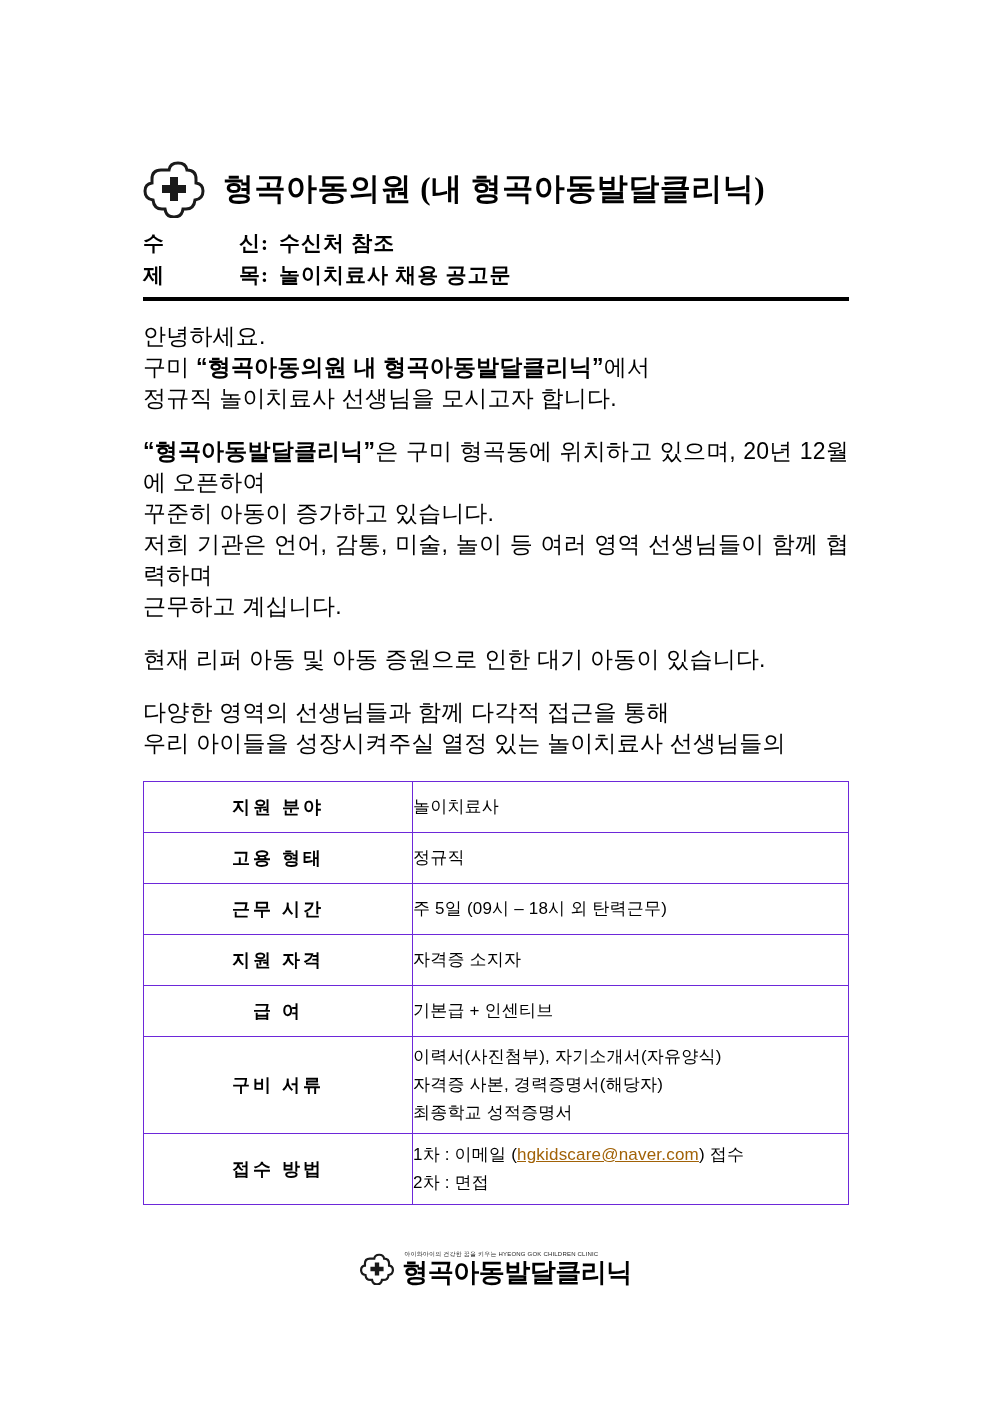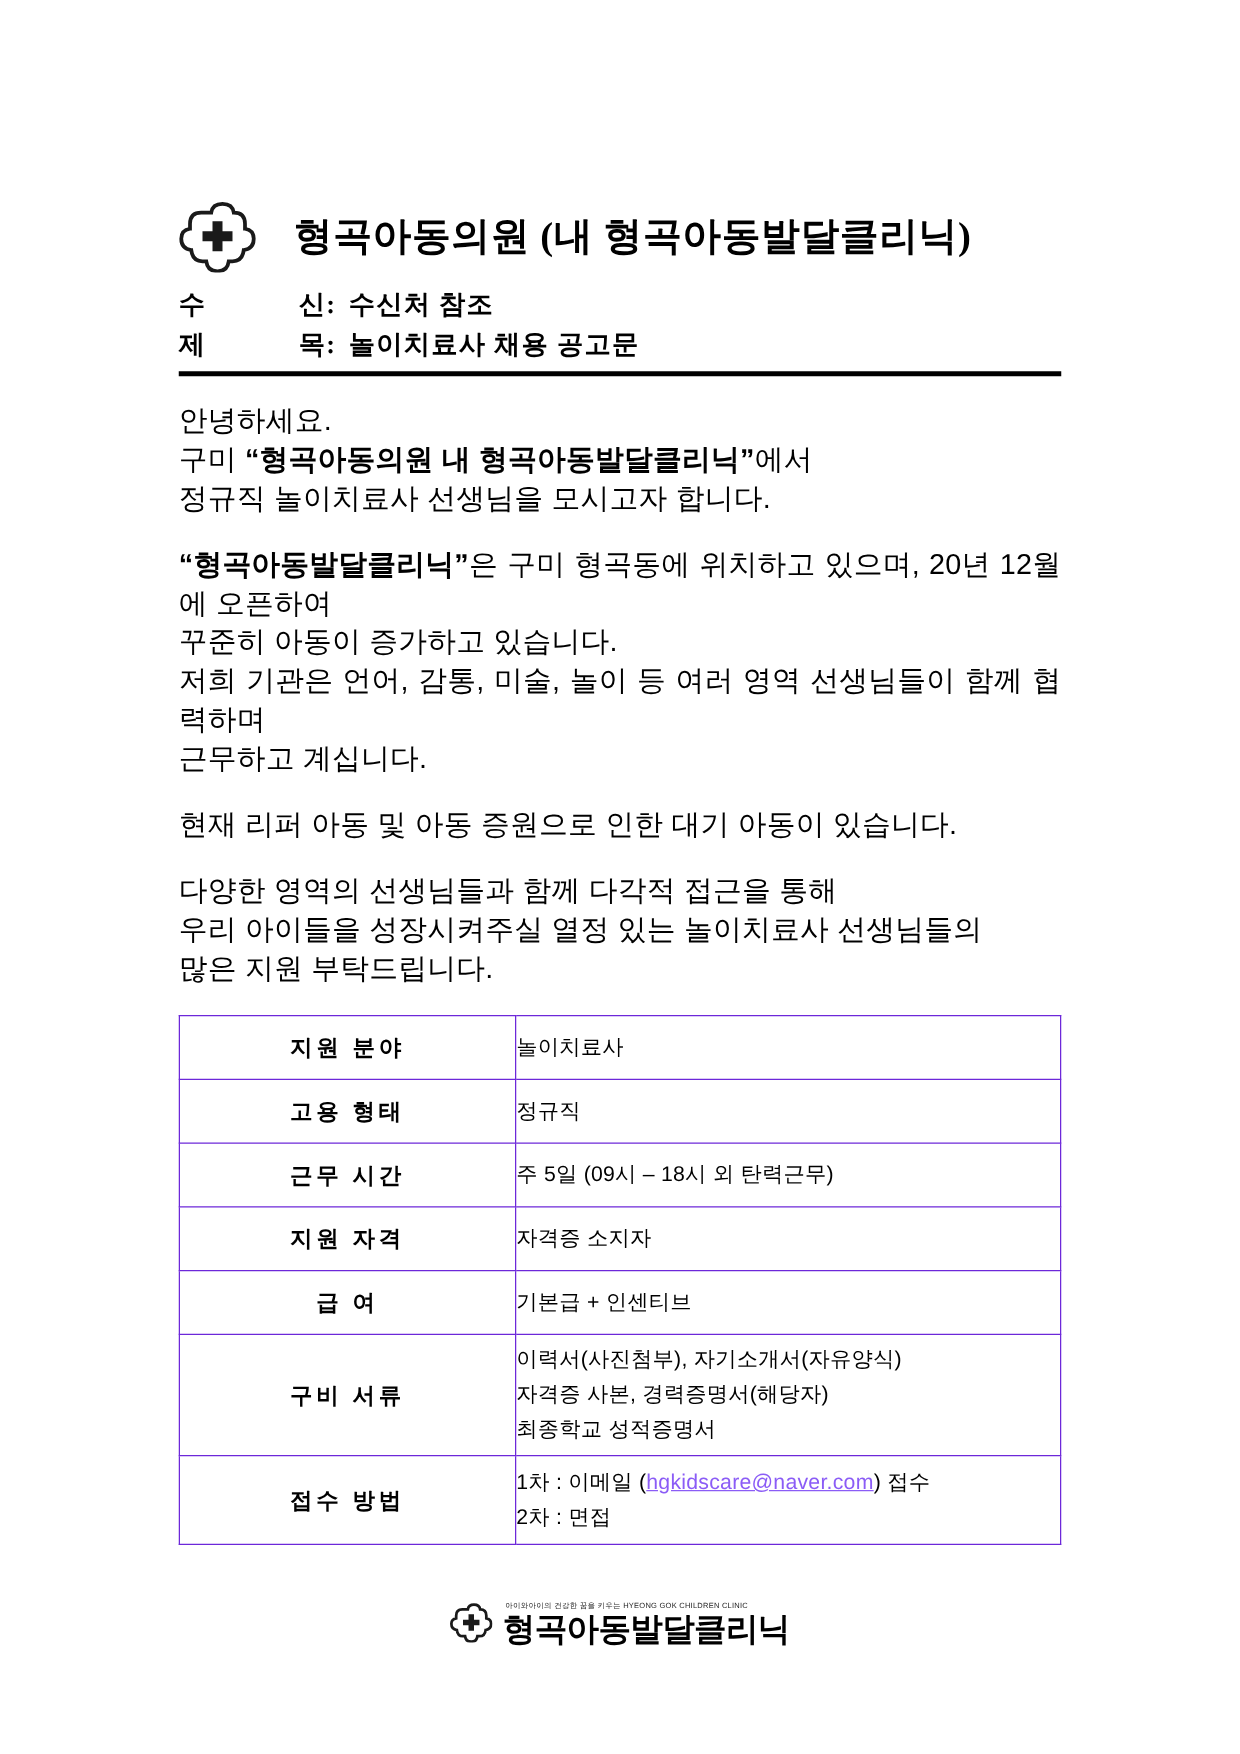--- a/index.html
+++ b/index.html
@@ -21,21 +21,21 @@
     height: 1403px;
     box-sizing: border-box;
     padding: 0 143px;
   }
 
   
   .doc-header {
     display: flex;
     align-items: center;
     padding-top: 160px;
-    gap: 30px;
+    gap: 18px;
   }
   .logo-mark {
     width: 62px;
     height: 58px;
     flex: 0 0 auto;
     position: relative;
   }
   .doc-title {
     font-size: 31px;
     font-weight: bold;
@@ -109,29 +109,29 @@
   }
   td.td-cell {
     padding: 0 0 0 16px;
     height: 50px;
     letter-spacing: 0.2px;
   }
   td.tall { height: 96px; }
   td.tall2 { height: 70px; }
   .cell-line { line-height: 28px; }
   a.email-link {
-    color: #8b5cf6;
+    color: #a16207;
     text-decoration: underline;
   }
 
   
   .footer-logo {
     margin-top: 46px;
     display: flex;
-    align-items: flex-start;
+    align-items: flex-end;
     justify-content: center;
     gap: 8px;
   }
   .footer-mark {
     width: 34px;
     height: 32px;
     position: relative;
     flex: 0 0 auto;
   }
   .footer-textwrap {
@@ -204,21 +204,20 @@
       <p>근무하고 계십니다.</p>
     </div>
 
     <div class="para">
       <p>현재 리퍼 아동 및 아동 증원으로 인한 대기 아동이 있습니다.</p>
     </div>
 
     <div class="para">
       <p>다양한 영역의 선생님들과 함께 다각적 접근을 통해</p>
       <p>우리 아이들을 성장시켜주실 열정 있는 놀이치료사 선생님들의</p>
-      <p>많은 지원 부탁드립니다.</p>
     </div>
 
   </div>
 
   <table class="info-table">
     <tbody>
       <tr>
         <td class="th-cell">지원 분야</td>
         <td class="td-cell">
           <div class="cell-line">놀이치료사</div>

